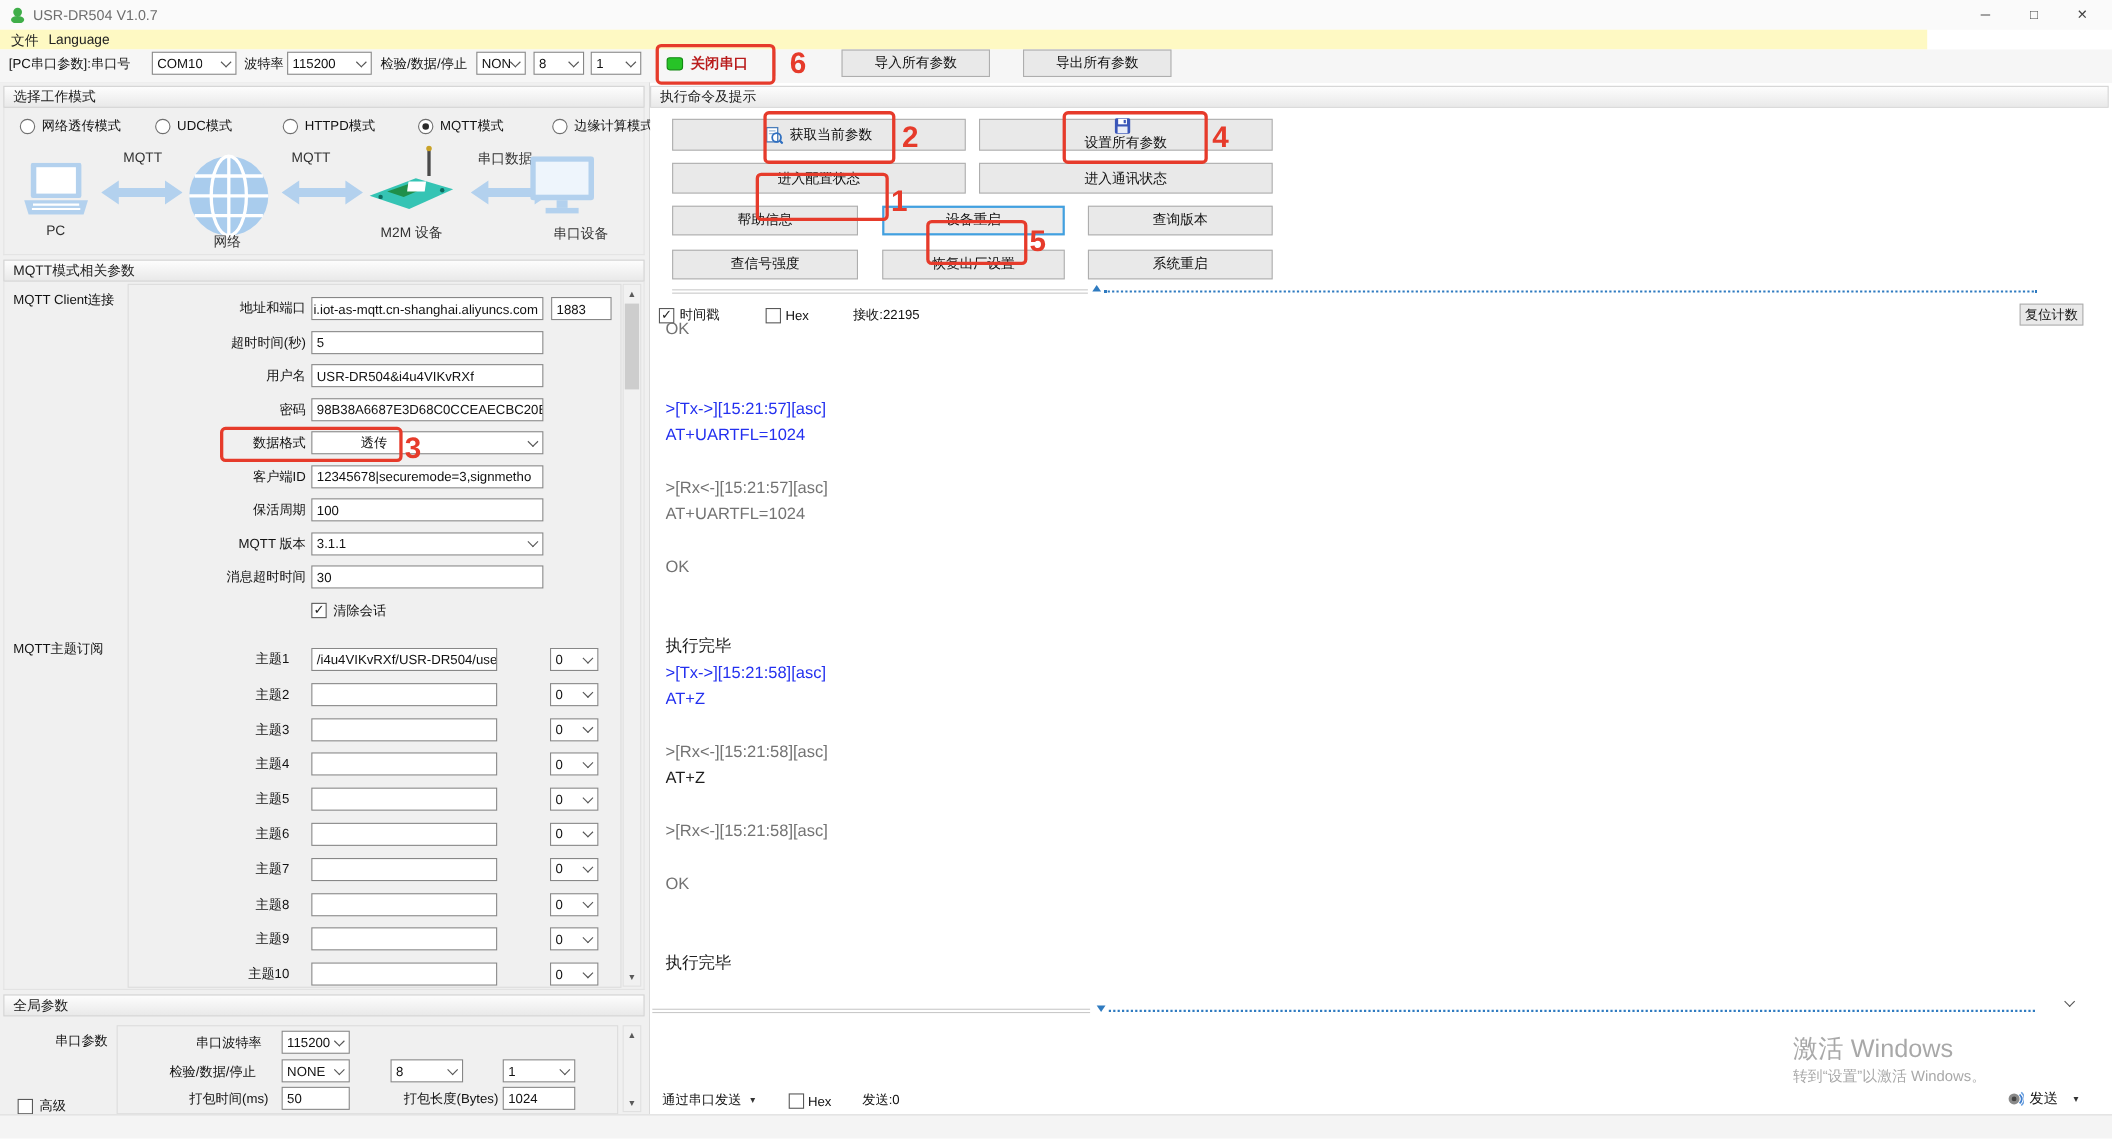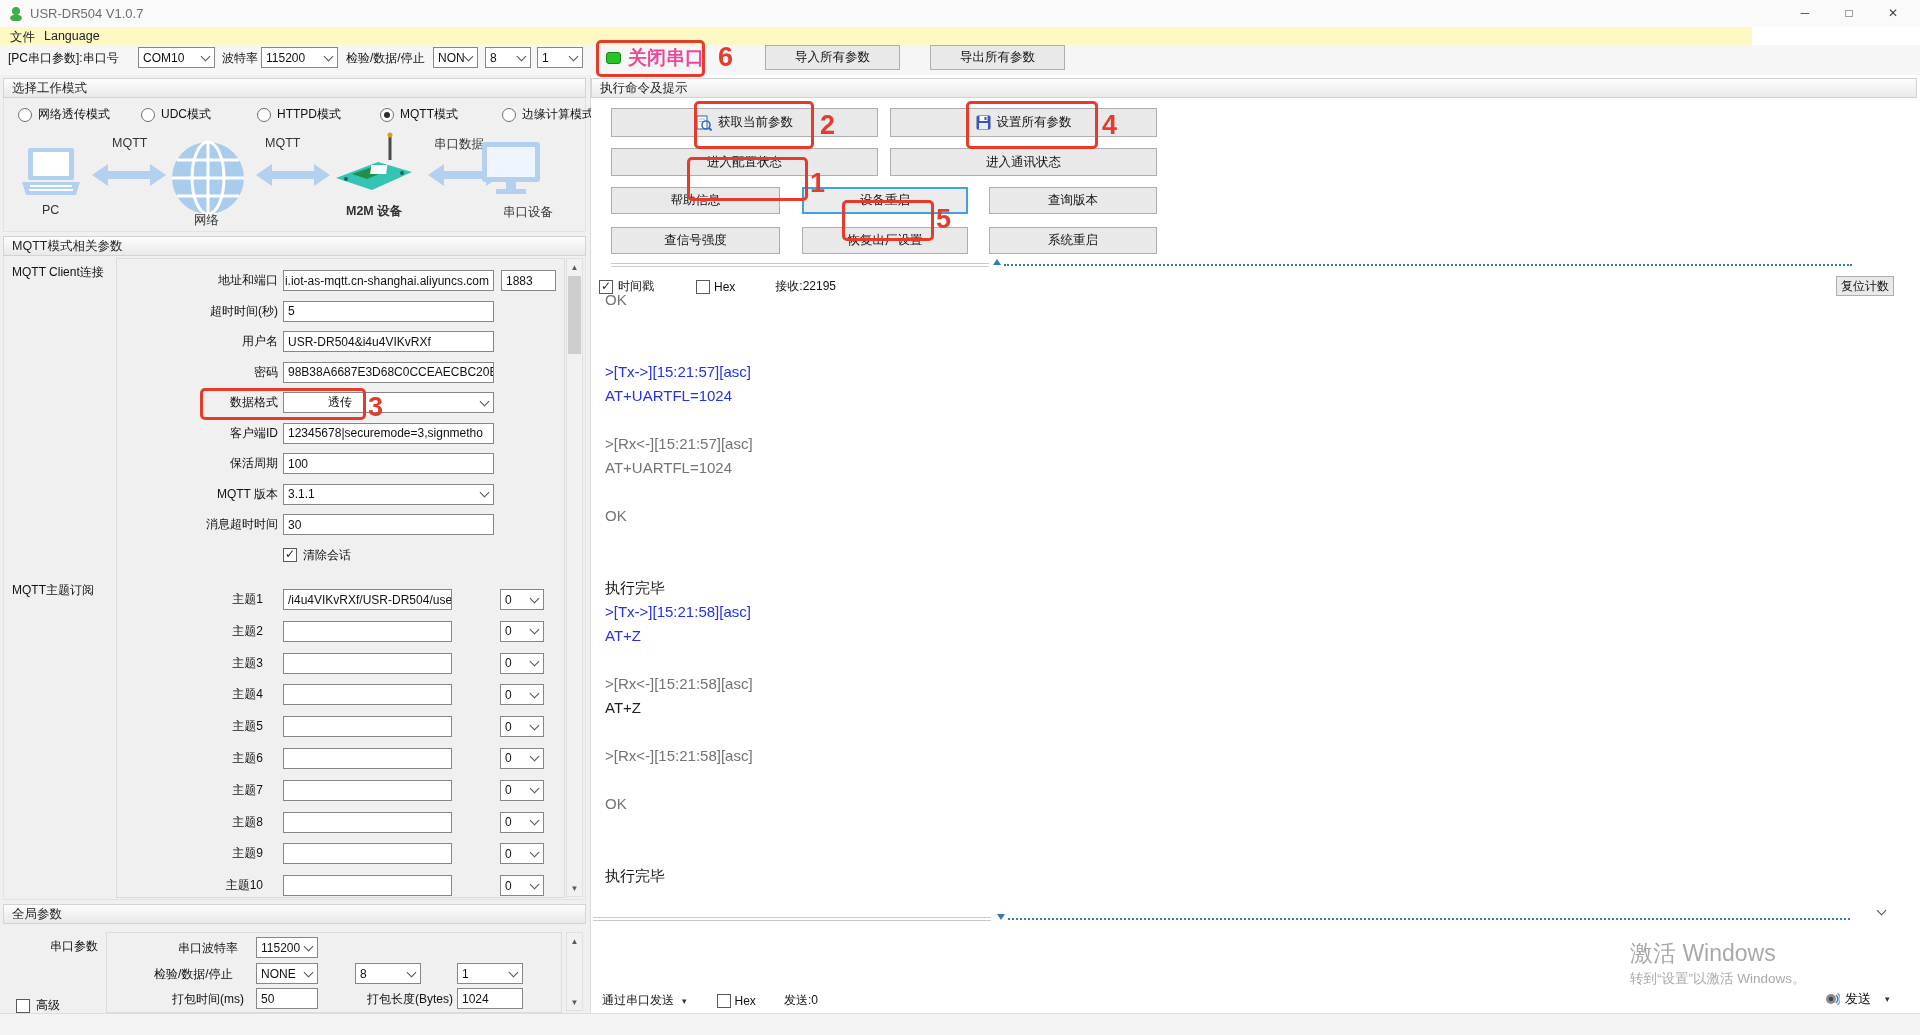--- a/index.html
+++ b/index.html
@@ -94,21 +94,21 @@
 <div class="abs combo" style="left:485px;top:47px;width:46px;">
   <span class="val">8</span>
     <span class="chev"></span>
 </div>
 <div class="abs combo" style="left:537px;top:47px;width:46px;">
   <span class="val">1</span>
     <span class="chev"></span>
 </div>
 <div class="abs" style="left:606px;top:47px;height:22px;display:flex;align-items:center;">
   <span style="width:13px;height:10px;background:#27c327;border:1px solid #128a12;border-radius:3px;"></span>
-  <span style="margin-left:7px;color:#ec4899;font-weight:bold;font-size:19px;">关闭串口</span>
+  <span style="margin-left:7px;color:#b91c1c;font-weight:bold;font-size:13px;">关闭串口</span>
 </div>
 <div class="abs" style="left:704px;top:47px;width:1px;height:22px;background:#cfcfcf;"></div>
 <div class="abs btn" style="left:765px;top:45px;width:135px;height:25px;">导入所有参数</div>
 <div class="abs btn" style="left:930px;top:45px;width:135px;height:25px;">导出所有参数</div>
 
 <div class="abs" style="left:0;top:75px;width:590px;height:938px;background:#f0f0f0;"></div>
 <div class="abs" style="left:590px;top:75px;width:1px;height:938px;background:#dadada;"></div>
 
 <div class="abs sect-hdr" style="left:3px;top:78px;width:583px;height:20px;">选择工作模式</div>
 <div class="abs groupbox" style="left:3px;top:98px;width:581px;height:133px;"></div>
@@ -185,21 +185,21 @@
 <span class="abs" style="left:482px;top:142px;">
   <svg width="60" height="60">
       <rect x="0" y="0" width="58" height="40" rx="3" fill="#b3d1ee"></rect>
       <rect x="5" y="5" width="48" height="30" fill="#eef5fc"></rect>
       <rect x="24" y="40" width="10" height="7" fill="#b3d1ee"></rect>
       <rect x="14" y="47" width="30" height="5" fill="#b3d1ee"></rect>
     </svg>
 </span>
 <span class="abs node-label" style="left:42px;top:203px;">PC</span>
 <span class="abs node-label" style="left:194px;top:212px;">网络</span>
-<span class="abs node-label" style="left:346px;top:203px;font-weight:bold;">M2M 设备</span>
+<span class="abs node-label" style="left:346px;top:203px;">M2M 设备</span>
 <span class="abs node-label" style="left:503px;top:204px;">串口设备</span>
 
 <div class="abs sect-hdr" style="left:3px;top:236px;width:583px;height:20px;">MQTT模式相关参数</div>
 <div class="abs groupbox" style="left:3px;top:256px;width:581px;height:643px;"></div>
 <div class="abs innerbox" style="left:116px;top:258px;width:447px;height:638px;"></div>
 <span class="abs lbl" style="left:12px;top:264px;">MQTT Client连接</span>
 
 <div class="abs" style="left:98px;top:270px;width:470px;">
   <div class="frow">
     <div class="flabel">地址和端口</div>
@@ -398,21 +398,21 @@
     <svg width="16" height="16">
         <rect x="1" y="1" width="10" height="13" fill="#fff" stroke="#4a7ebb" stroke-width="1.2"></rect>
         <line x1="3" y1="4" x2="9" y2="4" stroke="#9ab8d8" stroke-width="1"></line>
         <line x1="3" y1="6.5" x2="9" y2="6.5" stroke="#9ab8d8" stroke-width="1"></line>
         <circle cx="10" cy="10" r="4" fill="none" stroke="#2f6fc0" stroke-width="1.6"></circle>
         <line x1="13" y1="13" x2="15.5" y2="15.5" stroke="#2f6fc0" stroke-width="2"></line>
       </svg>
   </span>
   <span>获取当前参数</span>
 </div>
-<div class="abs btn" style="left:890px;top:108px;width:267px;height:29px;">
+<div class="abs btn" style="left:890px;top:108px;width:267px;height:29px;flex-direction:column;">
   <span style="margin-right:6px;display:flex;">
     <svg width="15" height="15">
         <rect x="0.5" y="0.5" width="14" height="14" rx="1.5" fill="#3a56b8"></rect>
         <rect x="3.5" y="1" width="8" height="5" fill="#fff"></rect>
         <rect x="8.5" y="2" width="2" height="3" fill="#3a56b8"></rect>
         <rect x="3" y="8" width="9" height="6" fill="#e8ecf8"></rect>
       </svg>
   </span>
   <span>设置所有参数</span>
 </div>

